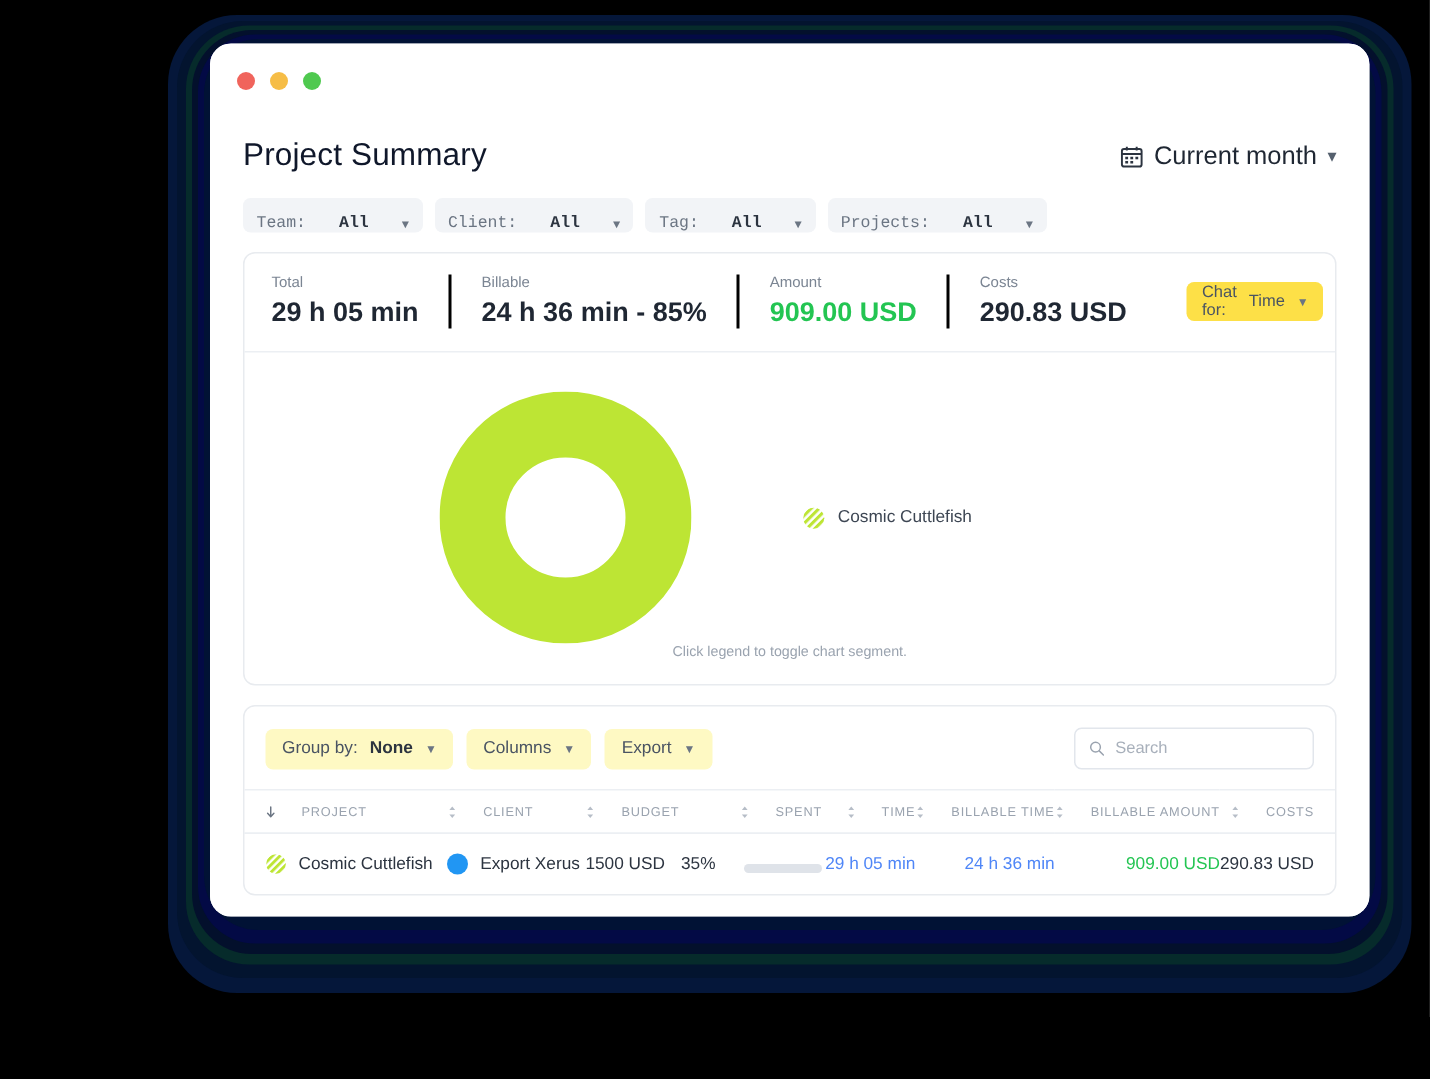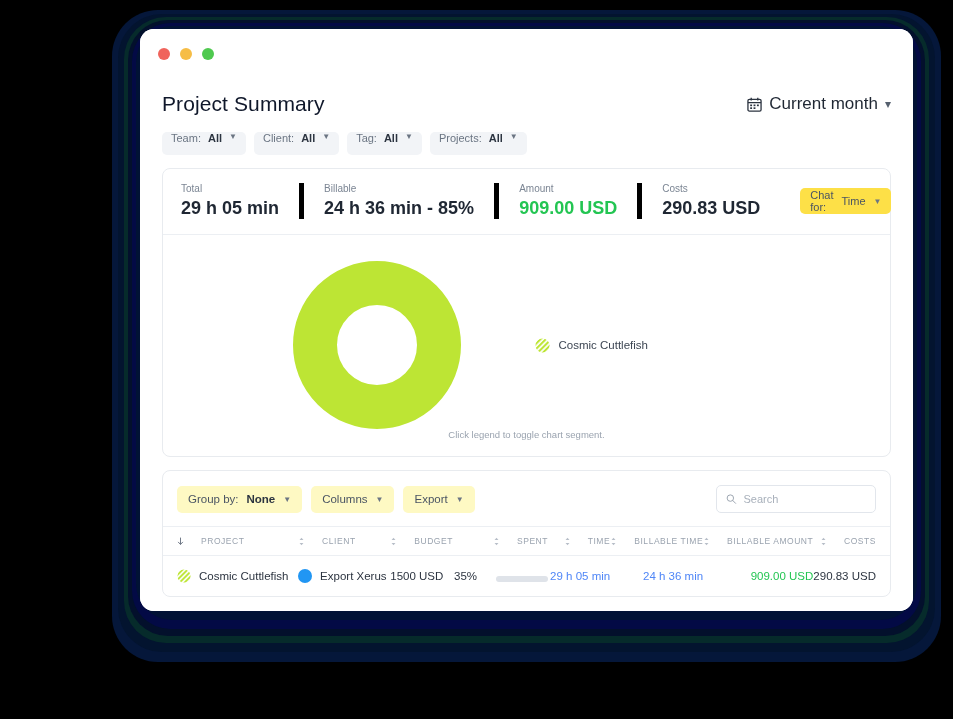--- a/index.html
+++ b/index.html
@@ -95,27 +95,28 @@
   .filters {
     display: flex;
     gap: 8px;
     padding: 16px 10px 0 10px;
   }
   .chip {
     background: #f2f4f7;
     border-radius: 5px;
     height: 23px;
     display: flex;
-    align-items: flex-start;
-    gap: 7px;
+    align-items: flex-end;
+    gap: 22px;
     padding: 0 9px;
     font-size: 11px;
     color: #6b7583;
     cursor: pointer;
     white-space: nowrap;
+    font-family: Liberation Mono, monospace;
   }
   .chip b { color: #2c3440; font-weight: 700; }
   .chev { font-size: 8px; color: #6b7583; }
 
   
   .card {
     background: #ffffff;
     border: 1px solid #e8ebef;
     border-radius: 8px;
     margin: 13px 10px 0 10px;
@@ -124,21 +125,21 @@
   
   .stats {
     display: flex;
     align-items: center;
     padding: 14px 18px 15px 18px;
     border-bottom: 1px solid #eceff3;
   }
   .stat {
     padding-right: 20px;
     margin-right: 20px;
-    border-right: 5px solid #000000;
+    border-right: 2px solid #000000;
   }
   .stat:nth-child(4) { border-right: none; }
   .stat-label {
     font-size: 10px;
     color: #7b8593;
     margin-bottom: 4px;
   }
   .stat-value {
     font-size: 18px;
     font-weight: 700;

